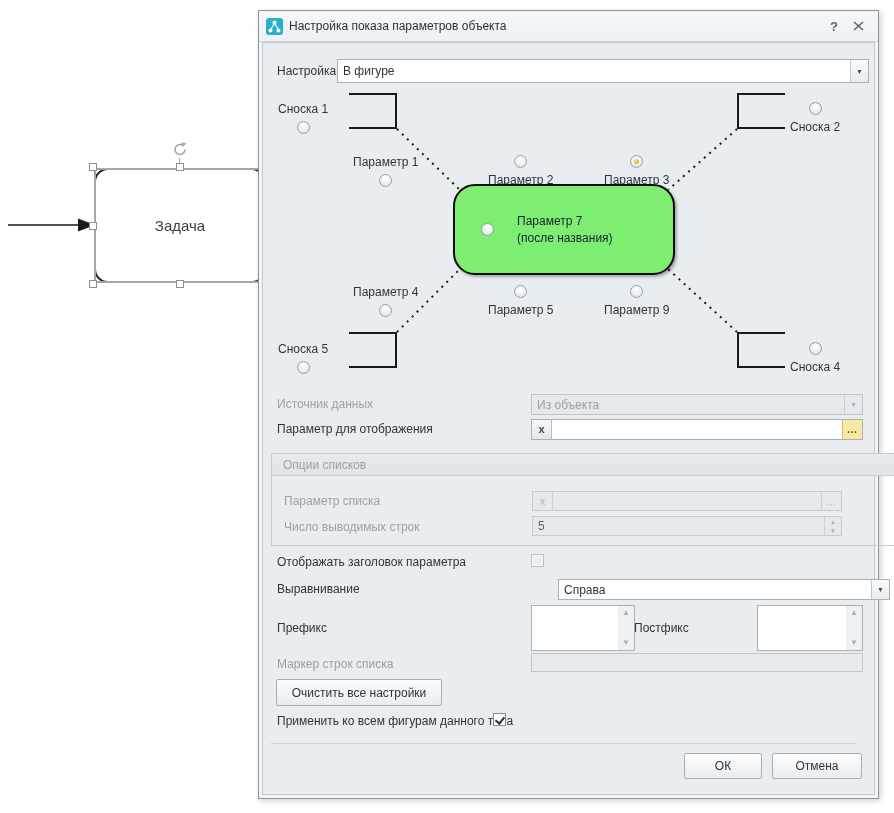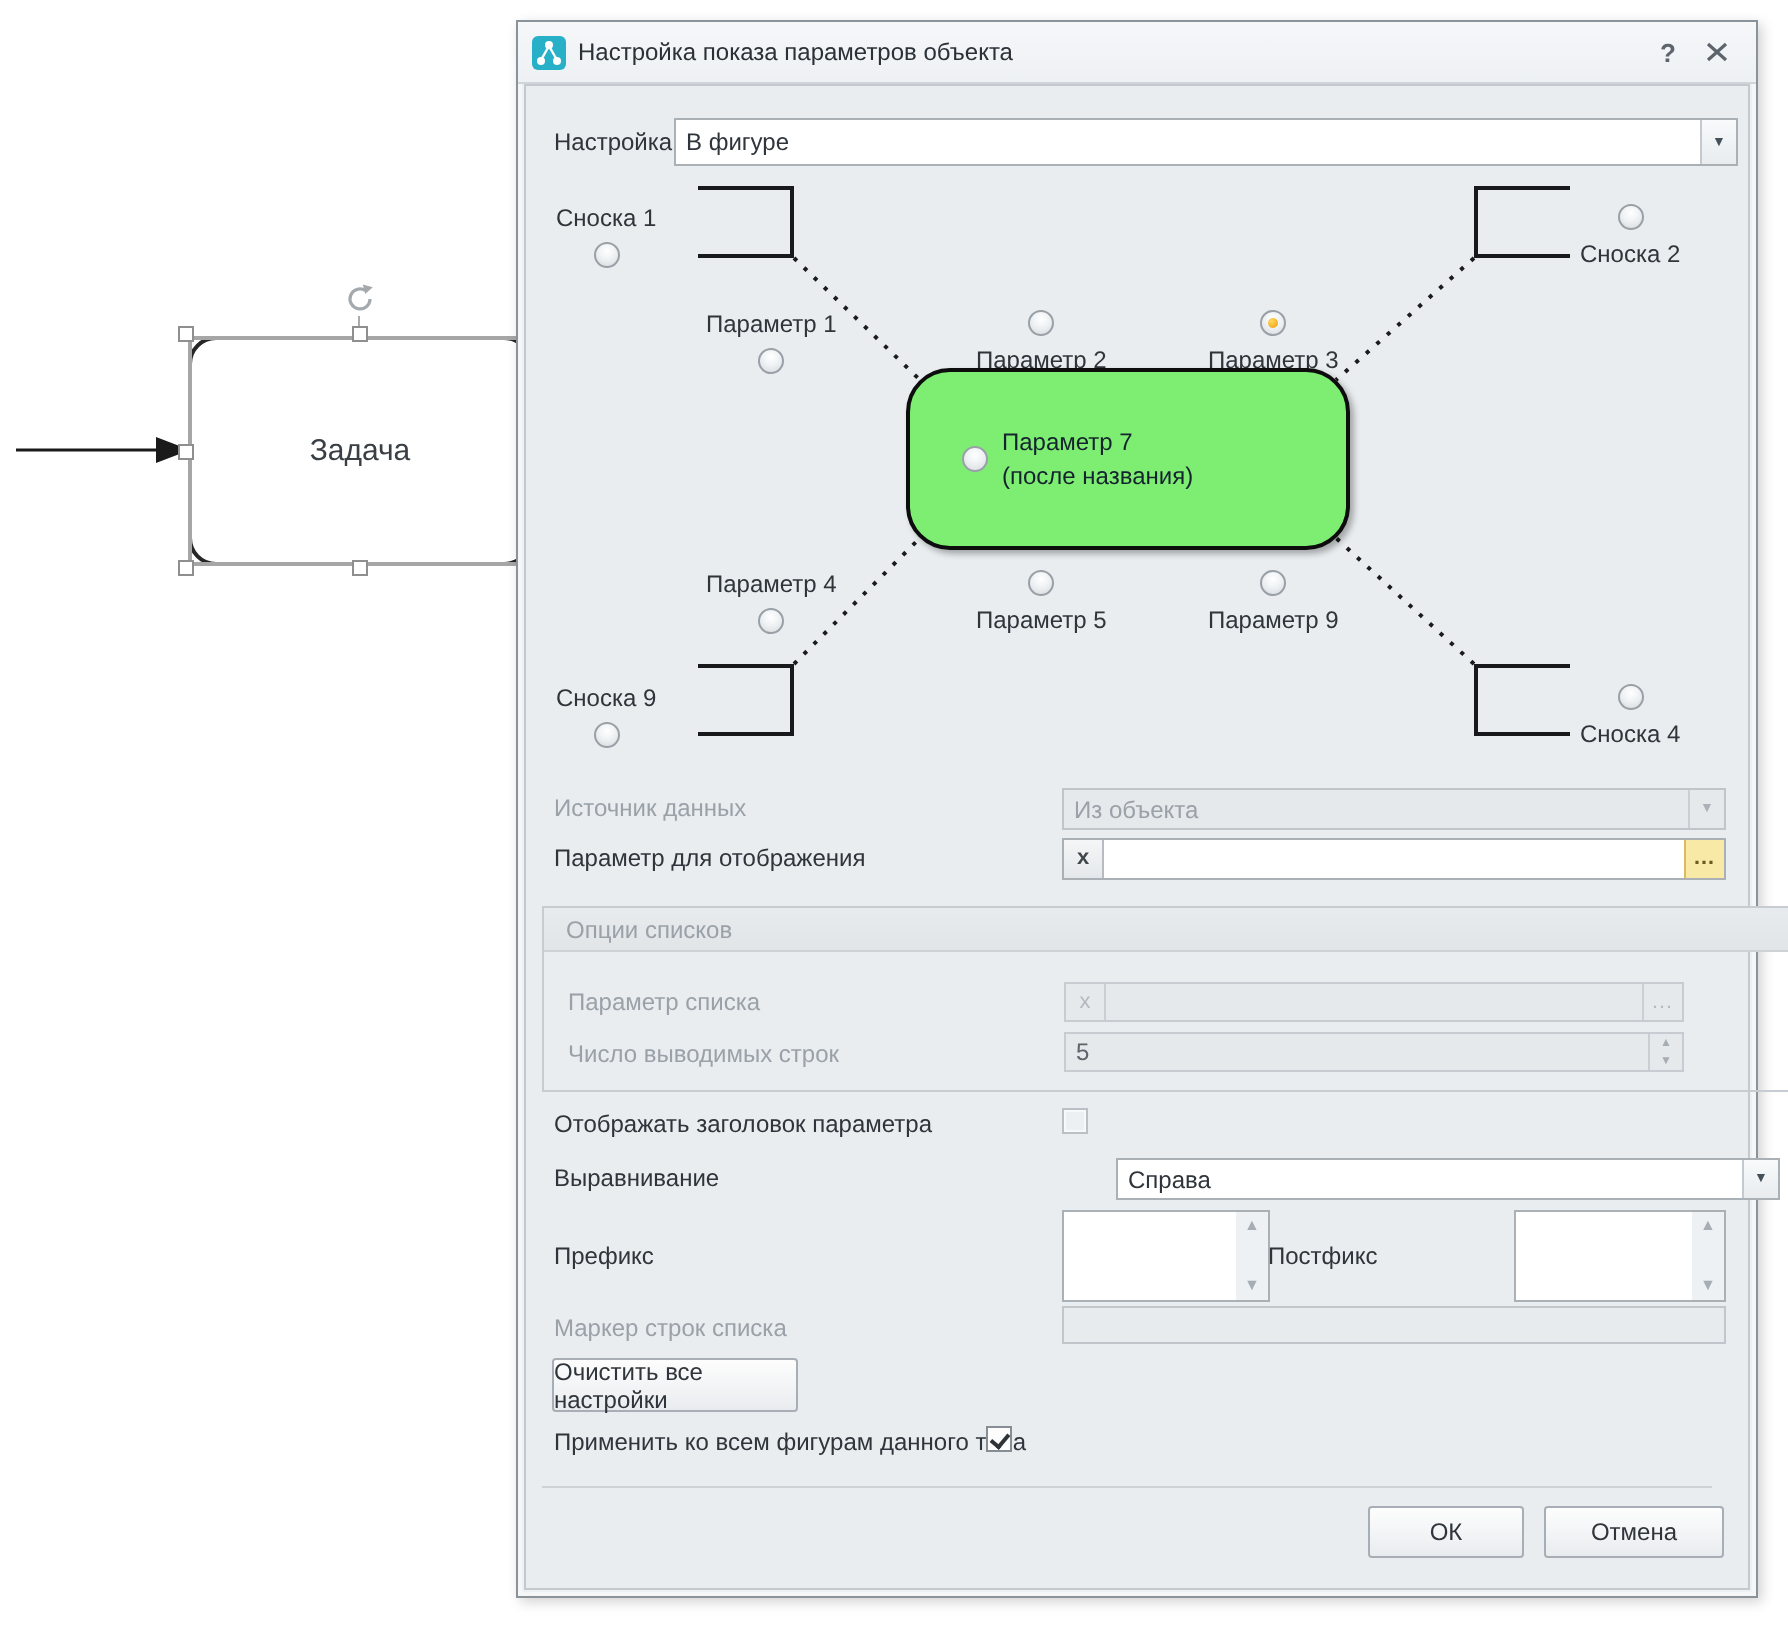--- a/index.html
+++ b/index.html
@@ -69,21 +69,21 @@
   
   .rad{display:inline-block;width:13px;height:13px;border-radius:50%;border:1px solid #99a0a7;box-sizing:border-box;background:radial-gradient(circle at 50% 32%,#ffffff 0%,#eef1f3 48%,#d6dadd 100%);position:relative;flex:0 0 13px;}
   .rad.sel::after{content:"";position:absolute;left:3px;top:3px;width:5px;height:5px;border-radius:50%;background:radial-gradient(circle at 35% 30%,#ffd95e,#f09b0f);}
 
   
   .preview{position:absolute;left:0;top:48px;width:611px;height:297px;}
   .pv-row{position:absolute;display:flex;align-items:center;gap:5px;white-space:nowrap;flex-direction:column;}
   .callout{position:absolute;width:48px;height:36px;border:2px solid #17191b;box-sizing:border-box;}
   .callout.open-l{border-left:none;}
   .callout.open-r{border-right:none;}
-  .gshape{position:absolute;left:190px;top:93px;width:222px;height:91px;border:2px solid #0d0d0d;border-radius:22px;box-sizing:border-box;box-shadow:2px 2px 3px rgba(0,0,0,.3);display:flex;align-items:center;padding-left:26px;gap:7px;}
+  .gshape{position:absolute;left:190px;top:93px;width:222px;height:91px;border:2px solid #0d0d0d;border-radius:22px;box-sizing:border-box;box-shadow:2px 2px 3px rgba(0,0,0,.3);display:flex;align-items:center;padding-left:26px;gap:23px;}
   .gshape .txt{line-height:17px;color:#15232e;}
 
   
   .ta{position:absolute;display:flex;border:1px solid #a9b0b6;background:#fff;box-sizing:border-box;}
   .ta .body{flex:1;}
   .ta .sb{flex:0 0 16px;display:flex;flex-direction:column;justify-content:space-between;background:#eef1f3;}
   .ta .sb span{display:flex;align-items:center;justify-content:center;height:14px;font-size:8px;color:#a6adb4;line-height:1;}
 
   .tfield{position:absolute;background:#e8ebed;border:1px solid #c0c6cb;box-sizing:border-box;}
 
@@ -195,21 +195,21 @@
         <div class="pv-row" style="left:225px;top:194px;">
           <span class="rad"></span>
             <span>Параметр 5</span>
         </div>
         <div class="pv-row" style="left:341px;top:194px;">
           <span class="rad"></span>
             <span>Параметр 9</span>
         </div>
 
         <div class="pv-row" style="left:15px;top:251px;">
-          <span>Сноска 9</span>
+          <span>Сноска 5</span>
             <span class="rad"></span>
         </div>
         <div class="callout open-l" style="left:86px;top:241px;"></div>
 
         <div class="callout open-r" style="left:474px;top:241px;"></div>
         <div class="pv-row" style="left:527px;top:251px;">
           <span class="rad"></span>
             <span>Сноска 4</span>
         </div>
       </div>
@@ -281,21 +281,21 @@
         <span class="body"></span>
         <span class="sb">
           <span>▲</span>
           <span>▼</span>
         </span>
       </div>
 
       <span class="lab dis" style="left:14px;top:614px;">Маркер строк списка</span>
       <div class="tfield" style="left:268px;top:610px;width:332px;height:19px;"></div>
 
-      <div class="pbtn" style="left:13px;top:636px;width:123px;height:27px;">
+      <div class="pbtn" style="left:13px;top:636px;width:166px;height:27px;">
         <span>Очистить все настройки</span>
       </div>
 
       <span class="lab" style="left:14px;top:671px;">Применить ко всем фигурам данного типа</span>
       <span class="cb on" style="left:230px;top:670px;"></span>
 
       <div class="divline" style="top:700px;"></div>
 
       <div class="pbtn" style="left:421px;top:710px;width:78px;height:26px;">
         <span>ОК</span>

